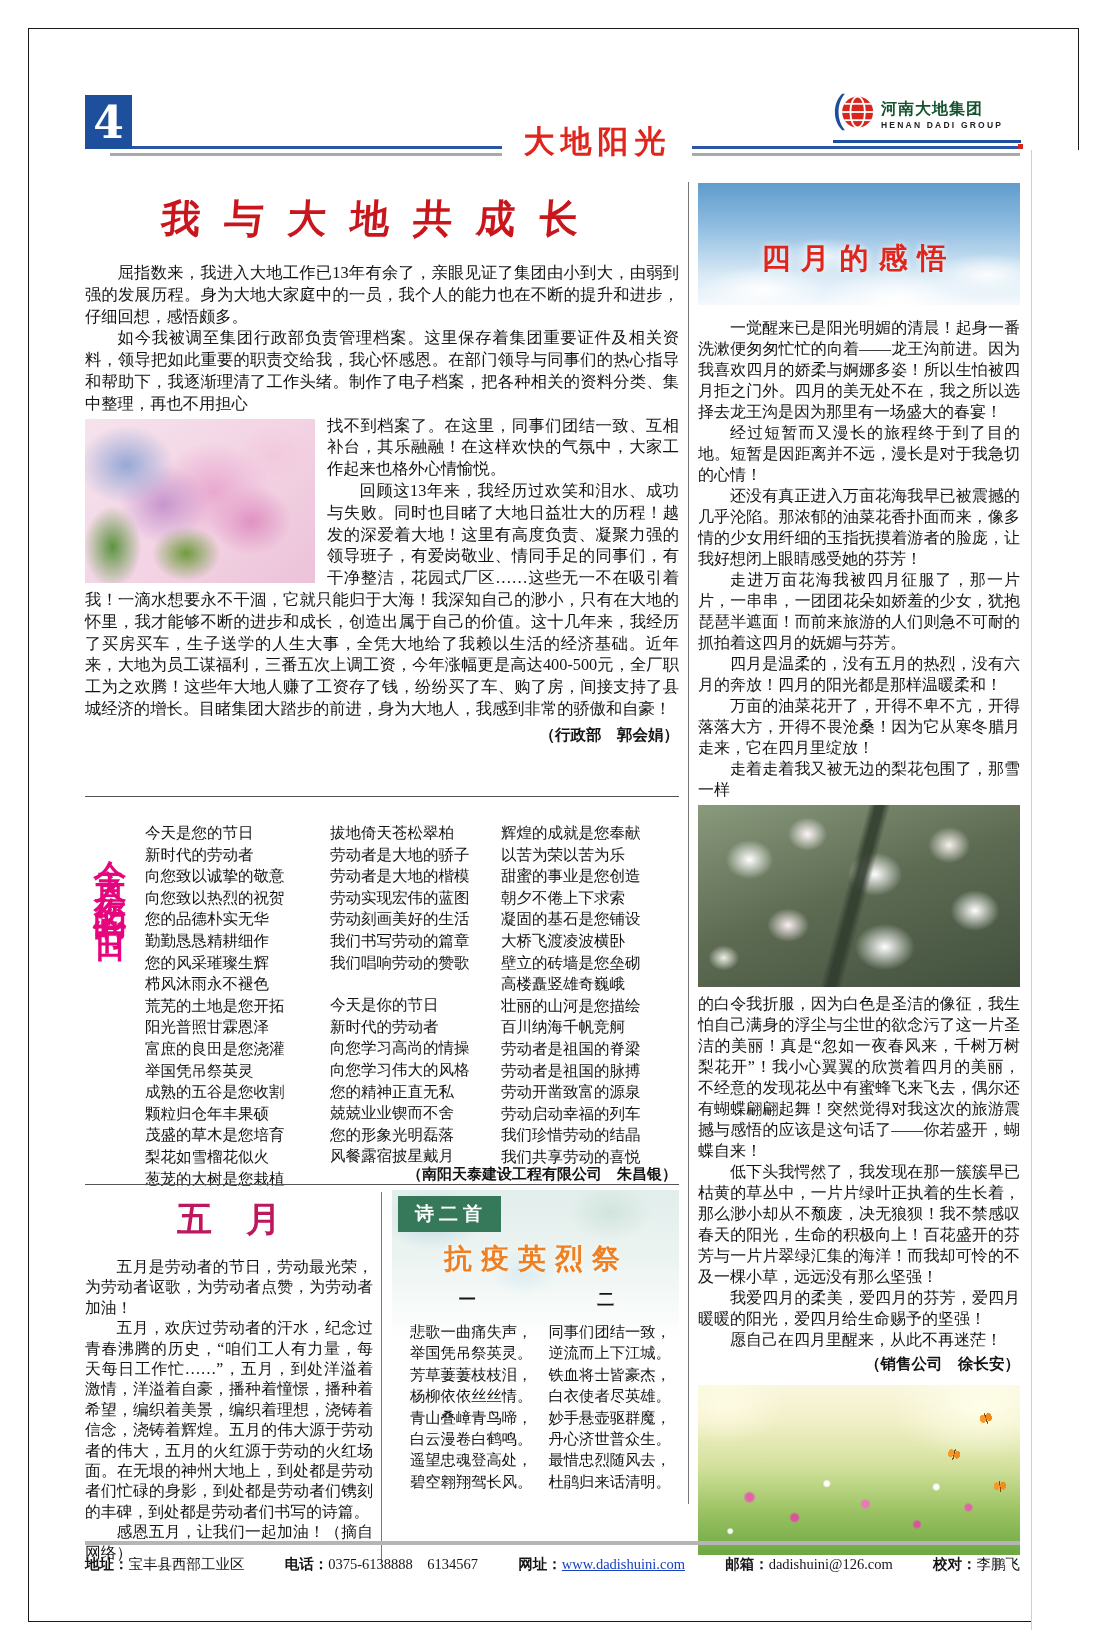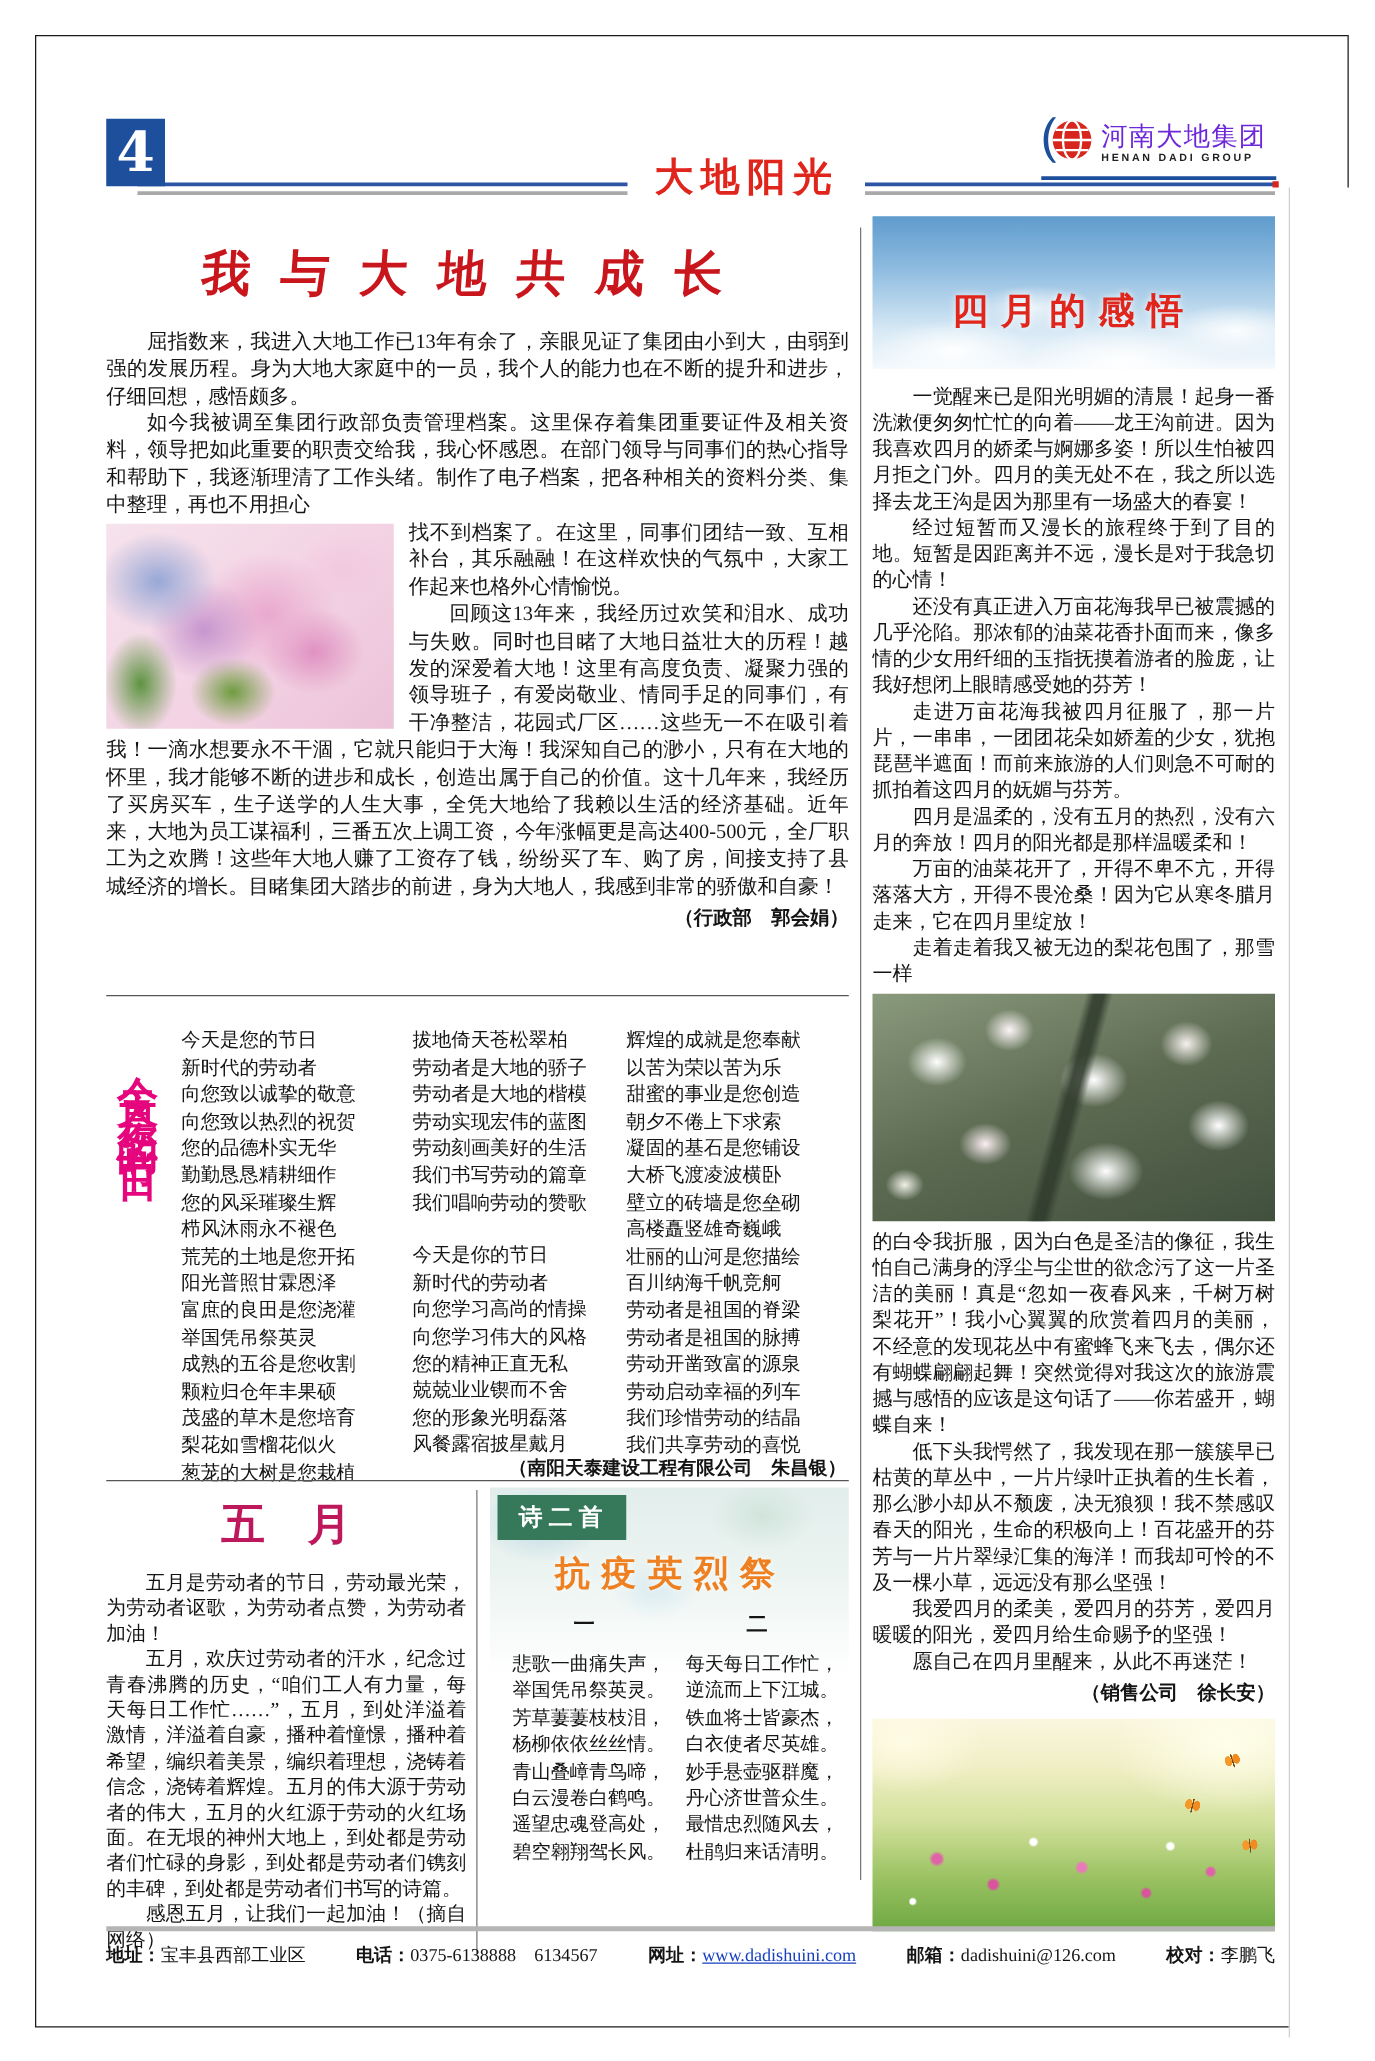--- a/index.html
+++ b/index.html
@@ -16,28 +16,28 @@
     color:#fff;font-family:"DejaVu Serif", serif;font-weight:bold;font-size:44px;
     display:flex;align-items:center;justify-content:center;z-index:3;}
   .rule-seg{position:absolute;height:12px;z-index:1;}
   .rule-seg .b{height:3px;background:#2b55a4;}
   .rule-seg .s{height:3px;background:#a9a9a9;margin-top:4px;}
   .masthead{position:absolute;left:500px;top:121px;width:195px;text-align:center;
     font-family:"Liberation Sans", sans-serif;font-weight:bold;font-size:31px;color:#e0251c;letter-spacing:6px;z-index:2;}
   .logo{position:absolute;left:833px;top:92px;width:188px;z-index:2;}
   .logo-row{display:flex;align-items:center;}
   .logo-txt{margin-left:6px;}
-  .logo-cn{font-family:"Liberation Sans", sans-serif;font-weight:normal;font-size:21px;color:#6d28d9;letter-spacing:1px;line-height:22px;}
+  .logo-cn{font-family:"Liberation Sans", sans-serif;font-weight:bold;font-size:16px;color:#14532d;letter-spacing:1px;line-height:22px;}
   .logo-en{font-family:"Liberation Sans", sans-serif;font-weight:bold;font-size:8.5px;color:#222;letter-spacing:2.2px;line-height:10px;}
   .logo-bar{margin-top:4px;height:3px;background:#1d4f9d;position:relative;}
   .logo-bar .sq{position:absolute;right:-2px;top:4px;width:5px;height:5px;background:#d6261e;}
 
   
   .col-left{position:absolute;left:85px;top:184px;width:594px;height:1336px;}
-  .col-right{position:absolute;left:698px;top:173px;width:322px;}
+  .col-right{position:absolute;left:698px;top:183px;width:322px;}
   .v-div-main{position:absolute;left:688px;top:182px;width:1px;height:1322px;background:#777;}
 
   
   .art1{position:absolute;left:0;top:0;width:594px;}
   .art1-title{font-size:39px;font-weight:bold;color:#c9161d;text-align:center;
     letter-spacing:24px;transform:skewX(-4deg);margin:8px 0 16px 0;font-family:"DejaVu Serif", serif;}
   .body-txt{font-size:16.3px;line-height:21.8px;text-align:justify;}
   .body-txt p{margin:0;}
   .para{text-indent:2em;}
   .nopara{text-indent:0;}
@@ -293,21 +293,21 @@
             <div class="vline">悲歌一曲痛失声，</div>
             <div class="vline">举国凭吊祭英灵。</div>
             <div class="vline">芳草萋萋枝枝泪，</div>
             <div class="vline">杨柳依依丝丝情。</div>
             <div class="vline">青山叠嶂青鸟啼，</div>
             <div class="vline">白云漫卷白鹤鸣。</div>
             <div class="vline">遥望忠魂登高处，</div>
             <div class="vline">碧空翱翔驾长风。</div>
           </div>
         <div class="verse-col">
-            <div class="vline">每天每日工作忙，</div>
+            <div class="vline">同事们团结一致，</div>
             <div class="vline">逆流而上下江城。</div>
             <div class="vline">铁血将士皆豪杰，</div>
             <div class="vline">白衣使者尽英雄。</div>
             <div class="vline">妙手悬壶驱群魔，</div>
             <div class="vline">丹心济世普众生。</div>
             <div class="vline">最惜忠烈随风去，</div>
             <div class="vline">杜鹃归来话清明。</div>
           </div>
       </div>
     </div>

